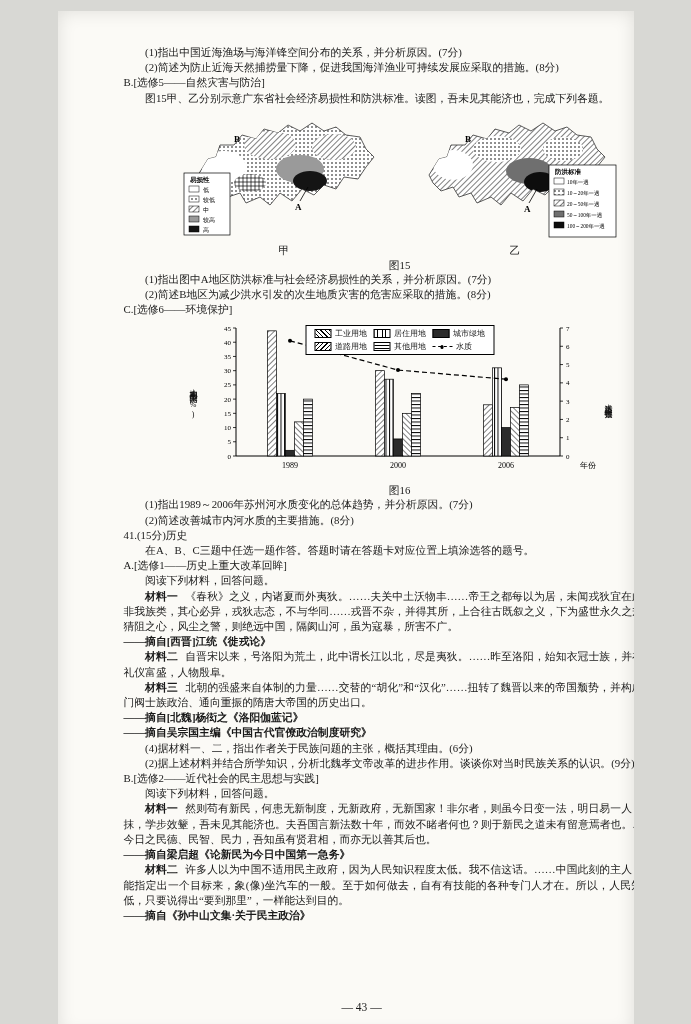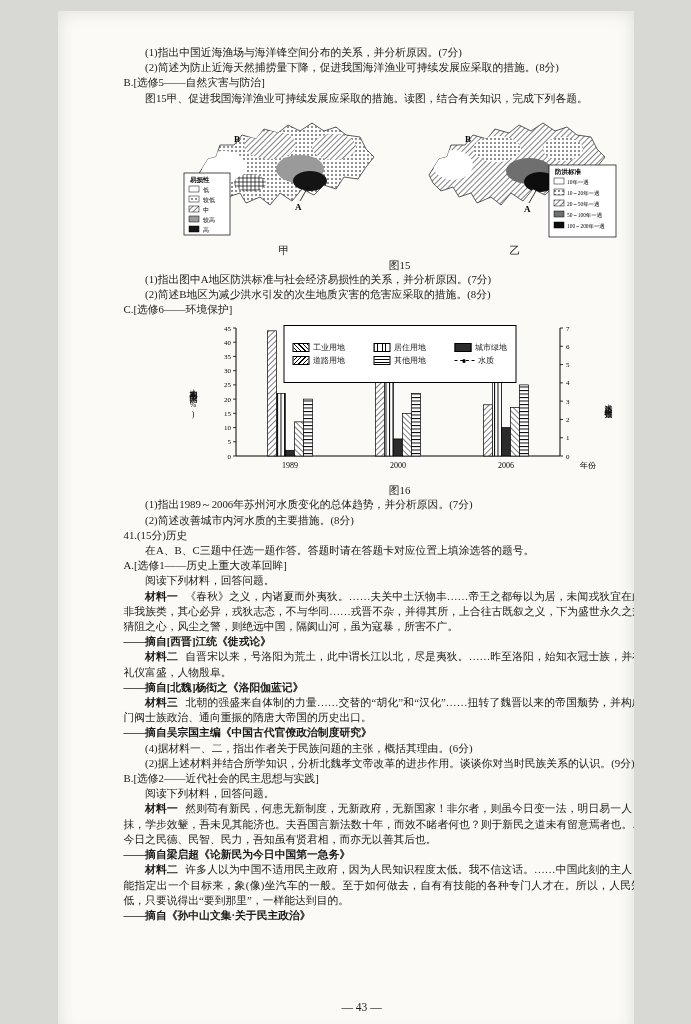--- a/index.html
+++ b/index.html
@@ -13,21 +13,21 @@
   .hd{font-weight:normal;}
   .src{text-align:left;padding-right:4px;font-weight:bold;}
   .mat b{font-weight:bold;margin-right:.7em;}
   .fig{display:flex;justify-content:center;align-items:flex-end;gap:26px;margin:3px 0 1px;}
   .mapcol{text-align:center;}
   .figcap{text-align:center;font-size:10.8px;line-height:14px;}
   .chartwrap{display:flex;justify-content:center;align-items:center;gap:2px;margin:3px 0 1px;}
   .vlab{writing-mode:vertical-rl;text-orientation:upright;font-size:8px;letter-spacing:1px;color:#111;}
   .plotbox{position:relative;}
   .leg{position:absolute;top:5px;left:50%;transform:translateX(-50%);border:1px solid #000;background:#fff;
-       padding:16px 8px;display:grid;grid-template-columns:repeat(3,auto);gap:2px 28px;font-size:8px;white-space:nowrap;}
+       padding:2px 8px;display:grid;grid-template-columns:repeat(3,auto);gap:2px 6px;font-size:8px;white-space:nowrap;}
   .legitem{display:flex;align-items:center;gap:4px;}
   .sw{width:15px;height:7px;border:1px solid #000;display:inline-block;}
   .sw-ind{background:repeating-linear-gradient(45deg,#fff 0 2px,#000 2px 3px);}
   .sw-res{background:repeating-linear-gradient(90deg,#fff 0 2px,#000 2px 3px);}
   .sw-green{background:#2b2b2b;}
   .sw-road{background:repeating-linear-gradient(135deg,#fff 0 2px,#000 2px 3px);}
   .sw-other{background:repeating-linear-gradient(180deg,#fff 0 2px,#000 2px 3px);}
   .sw-wq{width:20px;height:0;border:none;border-top:1.3px dashed #000;position:relative;display:inline-block;}
   .sw-wq::after{content:"";position:absolute;left:8px;top:-2.2px;width:3.5px;height:3.5px;background:#000;border-radius:50%;}
   .pagenum{position:absolute;left:0;right:0;bottom:22px;text-align:center;font-size:11.5px;padding-left:32px;}
@@ -65,21 +65,21 @@
     </pattern>
   </defs>
 </svg>
 
 <div class="page">
  <div class="content">
 
   <p class="ln ind">(1)指出中国近海渔场与海洋锋空间分布的关系，并分析原因。(7分)</p>
   <p class="ln ind">(2)简述为防止近海天然捕捞量下降，促进我国海洋渔业可持续发展应采取的措施。(8分)</p>
   <p class="ln hd">B.[选修5——自然灾害与防治]</p>
-  <p class="ln ind">图15甲、促进我国海洋渔业可持续发展应采取的措施。读图，结合有关知识，完成下列各题。</p>
+  <p class="ln ind">图15甲、乙分别示意广东省社会经济易损性和防洪标准。读图，吾未见其能济也，完成下列各题。</p>
 
   <div class="fig">
     <div class="mapcol">
       <svg width="205" height="130">
         <defs>
               <clipPath id="clip-jia">
                 <path d="M16,66 L26,50 L34,48 L38,36 L52,36 L60,26 L74,30 L82,20 L96,24 L106,16 L118,22 L130,14 L142,22 L154,18 L164,26 L178,28 L184,40 L192,48 L184,58 L176,70 L162,68 L154,80 L142,76 L132,86 L120,80 L110,92 L98,84 L88,96 L78,88 L64,94 L58,84 L46,88 L40,78 L28,82 L20,74 Z"></path>
               </clipPath>
             </defs>
         <path d="M16,66 L26,50 L34,48 L38,36 L52,36 L60,26 L74,30 L82,20 L96,24 L106,16 L118,22 L130,14 L142,22 L154,18 L164,26 L178,28 L184,40 L192,48 L184,58 L176,70 L162,68 L154,80 L142,76 L132,86 L120,80 L110,92 L98,84 L88,96 L78,88 L64,94 L58,84 L46,88 L40,78 L28,82 L20,74 Z" fill="url(#pat-dots)" stroke="#333" stroke-width="0.8"></path>
@@ -256,22 +256,22 @@
   <p class="ln ind">(2)简述改善城市内河水质的主要措施。(8分)</p>
 
   <p class="ln hd">41.(15分)历史</p>
   <p class="ln ind">在A、B、C三题中任选一题作答。答题时请在答题卡对应位置上填涂选答的题号。</p>
   <p class="ln hd">A.[选修1——历史上重大改革回眸]</p>
   <p class="ln ind">阅读下列材料，回答问题。</p>
 
   <p class="ln ind mat"><b>材料一</b><span>《春秋》之义，内诸夏而外夷狄。……夫关中土沃物丰……帝王之都每以为居，未闻戎狄宜在此土也。非我族类，其心必异，戎狄志态，不与华同……戎晋不杂，并得其所，上合往古既叙之义，下为盛世永久之规。纵有猜阻之心，风尘之警，则绝远中国，隔阂山河，虽为寇暴，所害不广。</span></p>
   <p class="ln src">——摘自[西晋]江统《徙戎论》</p>
   <p class="ln ind mat"><b>材料二</b><span>自晋宋以来，号洛阳为荒土，此中谓长江以北，尽是夷狄。……昨至洛阳，始知衣冠士族，并在中原，礼仪富盛，人物殷阜。</span></p>
+  <p class="ln ind mat"><b>材料三</b><span>北朝的强盛来自体制的力量……交替的“胡化”和“汉化”……扭转了魏晋以来的帝国颓势，并构成了走出门阀士族政治、通向重振的隋唐大帝国的历史出口。</span></p>
   <p class="ln src">——摘自[北魏]杨衒之《洛阳伽蓝记》</p>
-  <p class="ln ind mat"><b>材料三</b><span>北朝的强盛来自体制的力量……交替的“胡化”和“汉化”……扭转了魏晋以来的帝国颓势，并构成了走出门阀士族政治、通向重振的隋唐大帝国的历史出口。</span></p>
   <p class="ln src">——摘自吴宗国主编《中国古代官僚政治制度研究》</p>
 
   <p class="ln ind">(4)据材料一、二，指出作者关于民族问题的主张，概括其理由。(6分)</p>
   <p class="ln ind">(2)据上述材料并结合所学知识，分析北魏孝文帝改革的进步作用。谈谈你对当时民族关系的认识。(9分)</p>
 
   <p class="ln hd">B.[选修2——近代社会的民主思想与实践]</p>
   <p class="ln ind">阅读下列材料，回答问题。</p>
   <p class="ln ind mat"><b>材料一</b><span>然则苟有新民，何患无新制度，无新政府，无新国家！非尔者，则虽今日变一法，明日易一人，东涂西抹，学步效颦，吾未见其能济也。夫吾国言新法数十年，而效不睹者何也？则于新民之道未有留意焉者也。……若以今日之民德、民智、民力，吾知虽有贤君相，而亦无以善其后也。</span></p>
   <p class="ln src">——摘自梁启超《论新民为今日中国第一急务》</p>
   <p class="ln ind mat"><b>材料二</b><span>许多人以为中国不适用民主政府，因为人民知识程度太低。我不信这话。……中国此刻的主人，他只要能指定出一个目标来，象(像)坐汽车的一般。至于如何做去，自有有技能的各种专门人才在。所以，人民知识程度低，只要说得出“要到那里”，一样能达到目的。</span></p>

